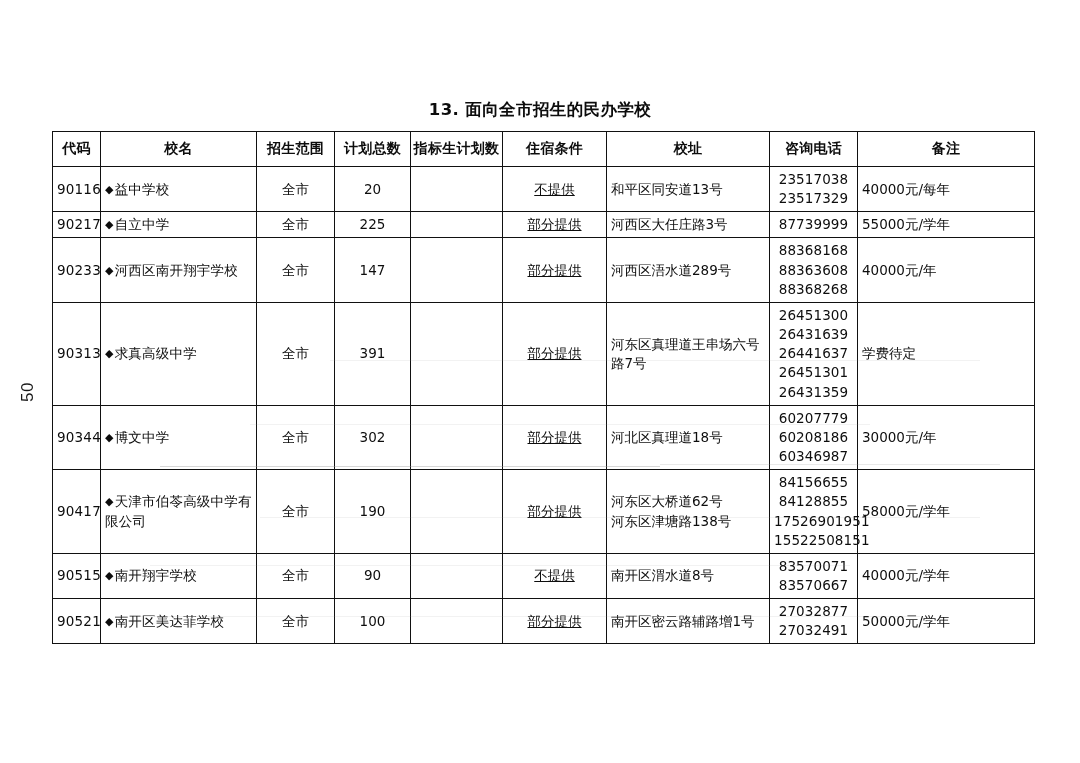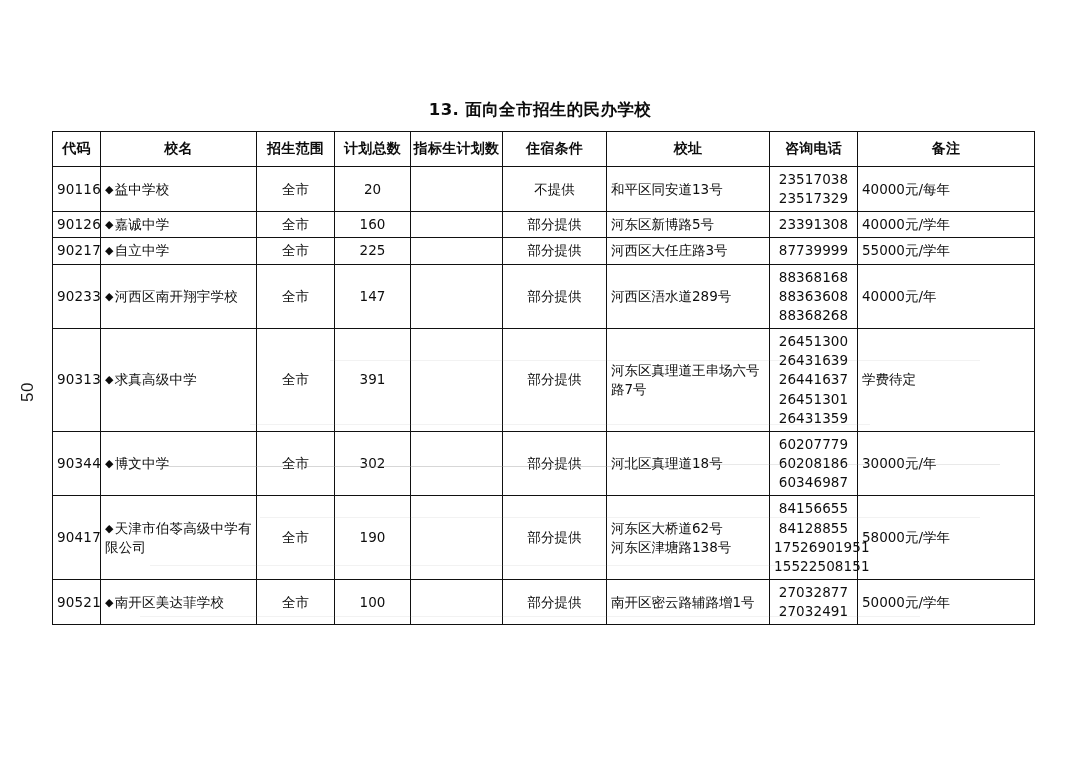--- a/index.html
+++ b/index.html
@@ -93,21 +93,21 @@
   col.c-dorm    { width: 104px; }
   col.c-addr    { width: 163px; }
   col.c-phone   { width: 88px;  }
   col.c-note    { width: 177px; }
 
   td.code  { text-align: left; font-size: 13px; letter-spacing: 0.2px; }
   td.name  { text-align: left;   padding-left: 4px; font-weight: bold; letter-spacing: 0.2px; }
   td.scope { text-align: center; }
   td.plan  { text-align: center; }
   td.quota { text-align: center; }
-  td.dorm  { text-align: center; }
+  td.dorm  { text-align: center; text-decoration: underline; }
   td.addr  { text-align: left; padding-left: 5px; }
   td.phone { text-align: center; font-size: 12.8px; line-height: 1.34; letter-spacing: 0.1px; }
   td.note  { text-align: left; padding-left: 5px; margin-left: 28px; }
 
   .bullet {
     font-size: 11px;
     vertical-align: 1px;
     margin-right: 1px;
   }
 
@@ -165,31 +165,20 @@
             <td class="scope">全市</td>
             <td class="plan">20</td>
             <td class="quota"></td>
             <td class="dorm">不提供</td>
             <td class="addr">和平区同安道13号</td>
             <td class="phone multiline">23517038
 23517329</td>
             <td class="note">40000元/每年</td>
           </tr>
           <tr>
-            <td class="code">90126</td>
-            <td class="name"><span class="bullet">◆</span><span>嘉诚中学</span></td>
-            <td class="scope">全市</td>
-            <td class="plan">160</td>
-            <td class="quota"></td>
-            <td class="dorm">部分提供</td>
-            <td class="addr">河东区新博路5号</td>
-            <td class="phone">23391308</td>
-            <td class="note">40000元/学年</td>
-          </tr>
-          <tr>
             <td class="code">90217</td>
             <td class="name"><span class="bullet">◆</span><span>自立中学</span></td>
             <td class="scope">全市</td>
             <td class="plan">225</td>
             <td class="quota"></td>
             <td class="dorm">部分提供</td>
             <td class="addr">河西区大任庄路3号</td>
             <td class="phone">87739999</td>
             <td class="note">55000元/学年</td>
           </tr>
@@ -243,20 +232,32 @@
             <td class="dorm">部分提供</td>
             <td class="addr multiline">河东区大桥道62号
 河东区津塘路138号</td>
             <td class="phone multiline">84156655
 84128855
 17526901951
 15522508151</td>
             <td class="note">58000元/学年</td>
           </tr>
           <tr>
+            <td class="code">90515</td>
+            <td class="name"><span class="bullet">◆</span><span>南开翔宇学校</span></td>
+            <td class="scope">全市</td>
+            <td class="plan">90</td>
+            <td class="quota"></td>
+            <td class="dorm">不提供</td>
+            <td class="addr">南开区渭水道8号</td>
+            <td class="phone multiline">83570071
+83570667</td>
+            <td class="note">40000元/学年</td>
+          </tr>
+          <tr>
             <td class="code">90521</td>
             <td class="name"><span class="bullet">◆</span><span>南开区美达菲学校</span></td>
             <td class="scope">全市</td>
             <td class="plan">100</td>
             <td class="quota"></td>
             <td class="dorm">部分提供</td>
             <td class="addr">南开区密云路辅路增1号</td>
             <td class="phone multiline">27032877
 27032491</td>
             <td class="note">50000元/学年</td>

